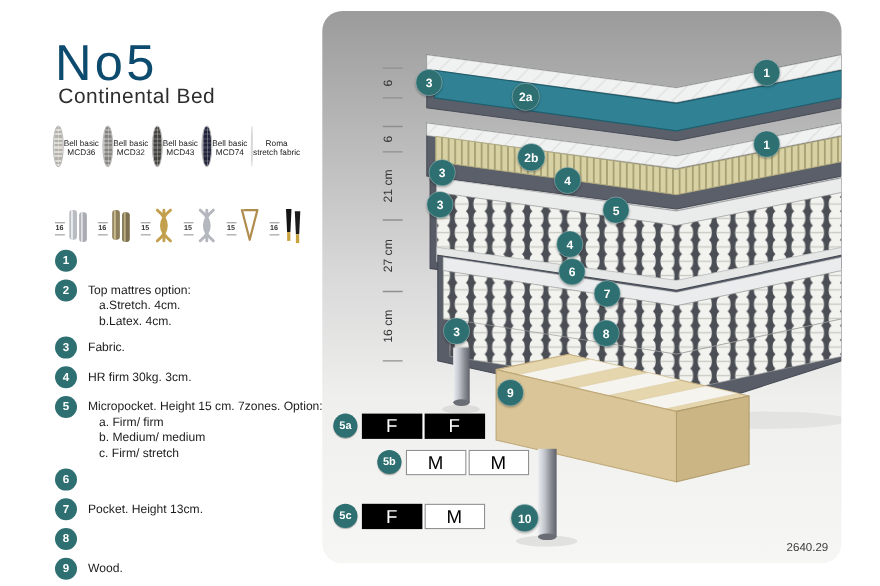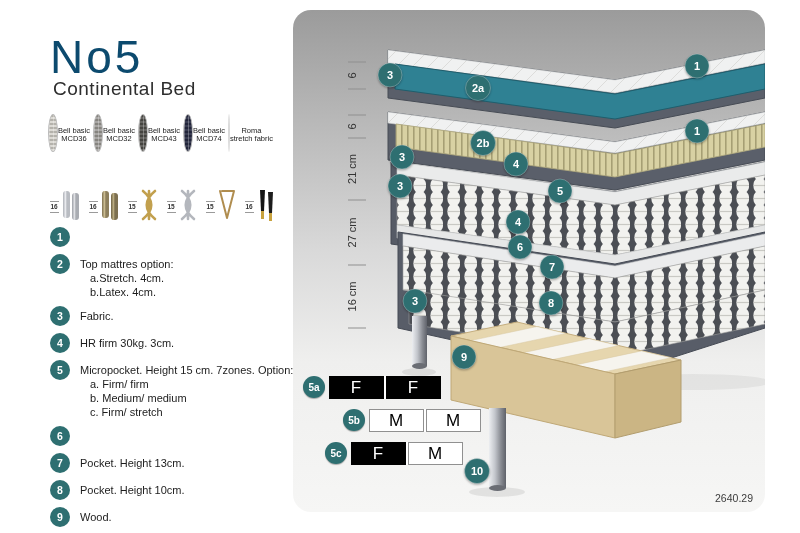--- a/index.html
+++ b/index.html
@@ -206,23 +206,20 @@
       <div class="legend-bullet">6</div>
     </div>
     <div class="legend-item">
       <div class="legend-bullet">7</div>
       <div>
         <div class="legend-text">Pocket. Height 13cm.</div>
       </div>
     </div>
     <div class="legend-item">
       <div class="legend-bullet">8</div>
-      <div>
-        <div class="legend-text">Pocket. Height 10cm.</div>
-      </div>
     </div>
     <div class="legend-item">
       <div class="legend-bullet">9</div>
       <div>
         <div class="legend-text">Wood.</div>
       </div>
     </div>
   </div>
 
 <div class="panel">
@@ -387,21 +384,21 @@
           <div class="firmness-cell filled">F</div>
         </div>
       </div>
       <div class="firmness-row" style="top: 399px; padding-left: 40px;">
         <div class="firmness-bullet">5b</div>
         <div class="firmness-cells">
           <div class="firmness-cell outline">M</div>
           <div class="firmness-cell outline">M</div>
         </div>
       </div>
-      <div class="firmness-row" style="top: 432px; margin-left: 22px;">
+      <div class="firmness-row" style="top: 448px;">
         <div class="firmness-bullet">5c</div>
         <div class="firmness-cells">
           <div class="firmness-cell filled">F</div>
           <div class="firmness-cell outline">M</div>
         </div>
       </div>
     </div>
   <div class="version">2640.29</div>
 </div>
 

